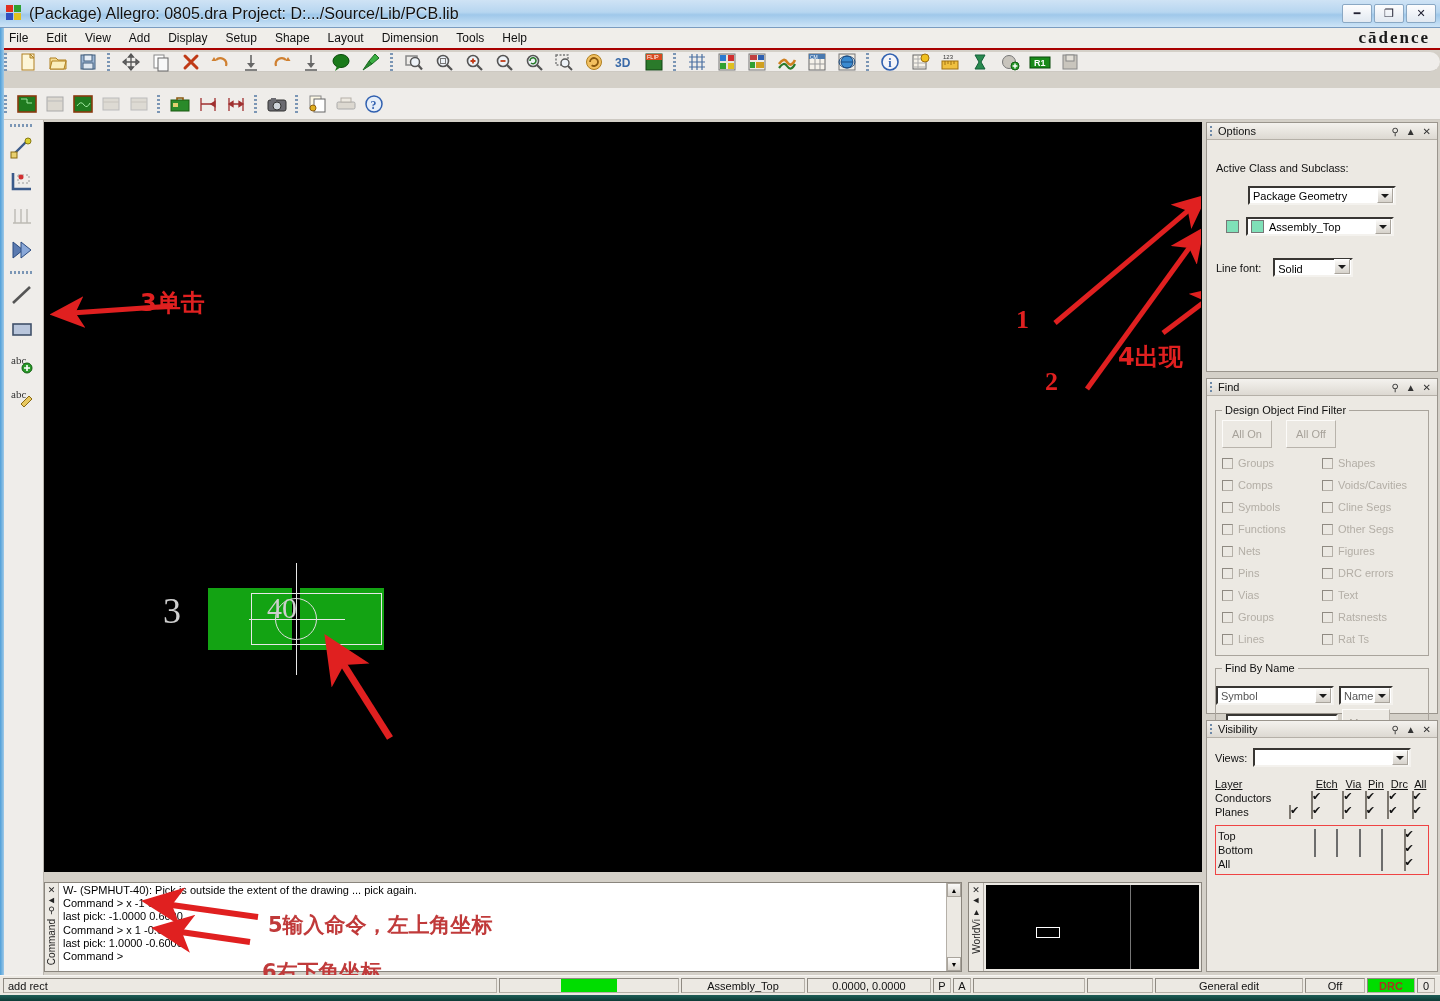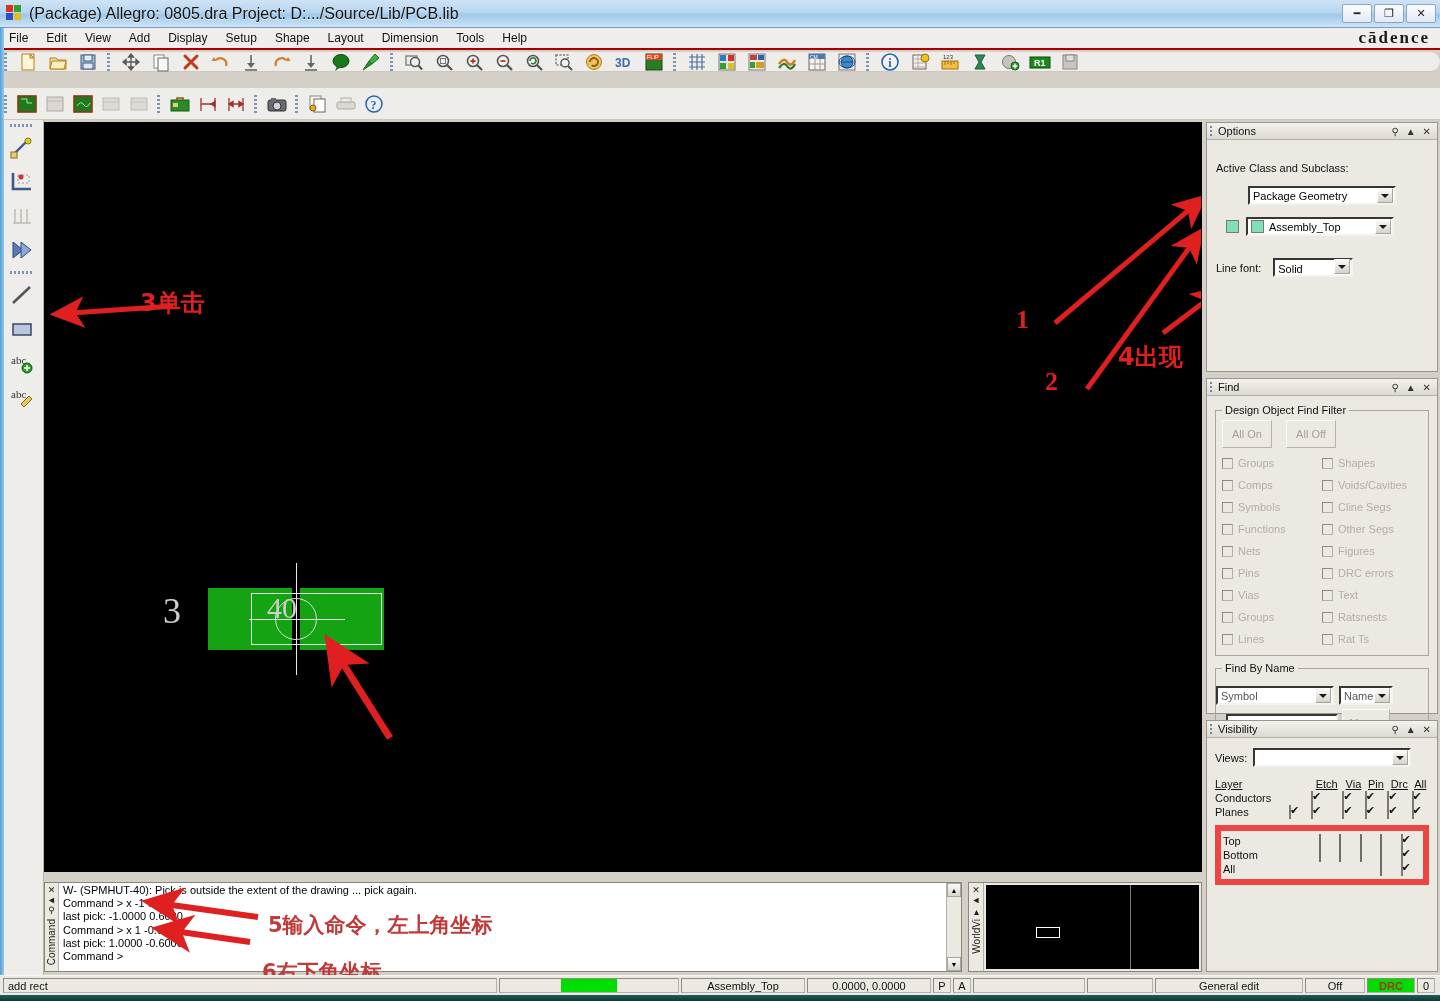--- a/index.html
+++ b/index.html
@@ -937,21 +937,21 @@
         <td><span class="vchk"></span></td>
         <td><span class="vchk"></span></td>
         <td><span class="vchk"></span></td>
         <td><span class="vchk"></span></td>
         <td><span class="vchk"></span></td>
         <td><span class="vchk"></span></td>
       </tr>
     </tbody>
       </table>
 
-    <div style="border:6px solid #ef4444; margin-top:6px; padding:3px 2px;">
+    <div style="border:1px solid #ef4444; margin-top:6px; padding:3px 2px;">
       <table class="vis-table">
         <tbody>
             <tr>
           <td style="width:74px;">Top</td>
           <td style="width:22px;"></td>
           <td><span class="csq" style="background:#22cc22"></span></td>
           <td><span class="csq" style="background:#22cc22"></span></td>
           <td><span class="csq" style="background:#22cc22"></span></td>
           <td><span class="csq" style="background:#dd2222"></span></td>
           <td><span class="vchk"></span></td>

